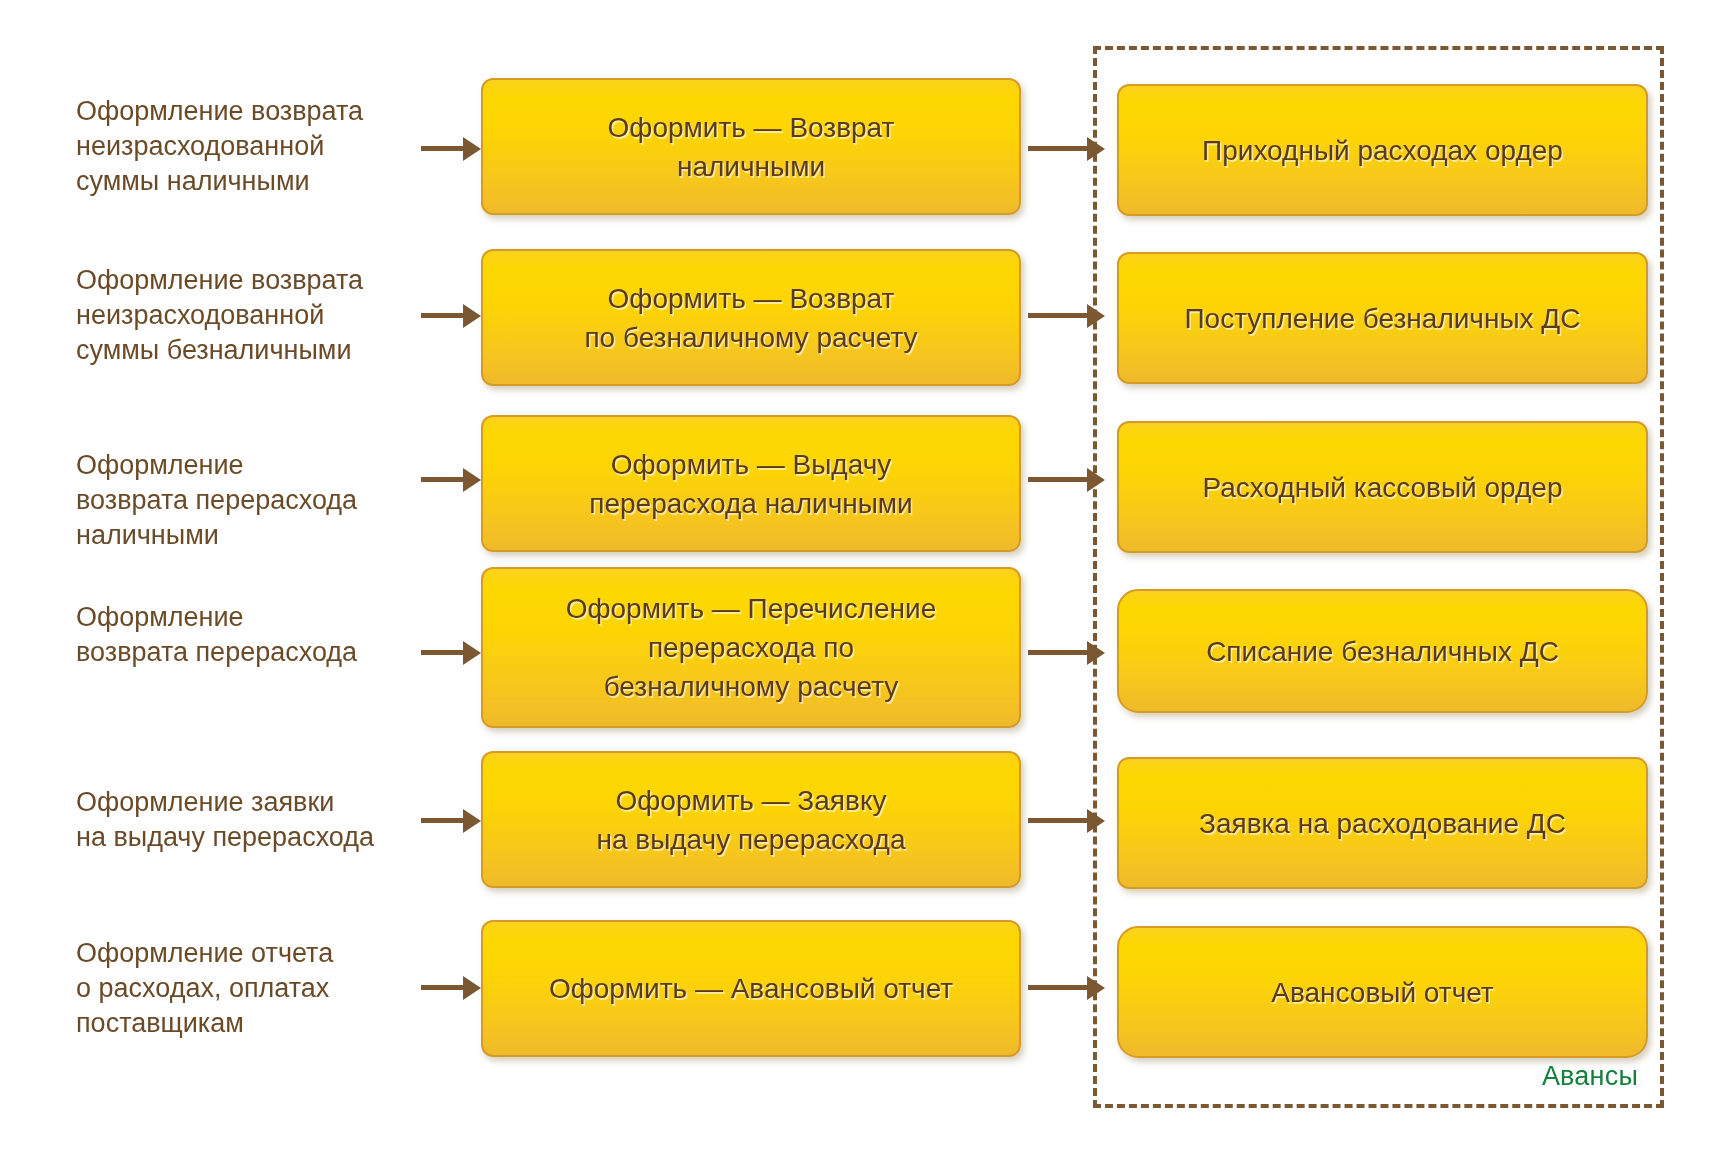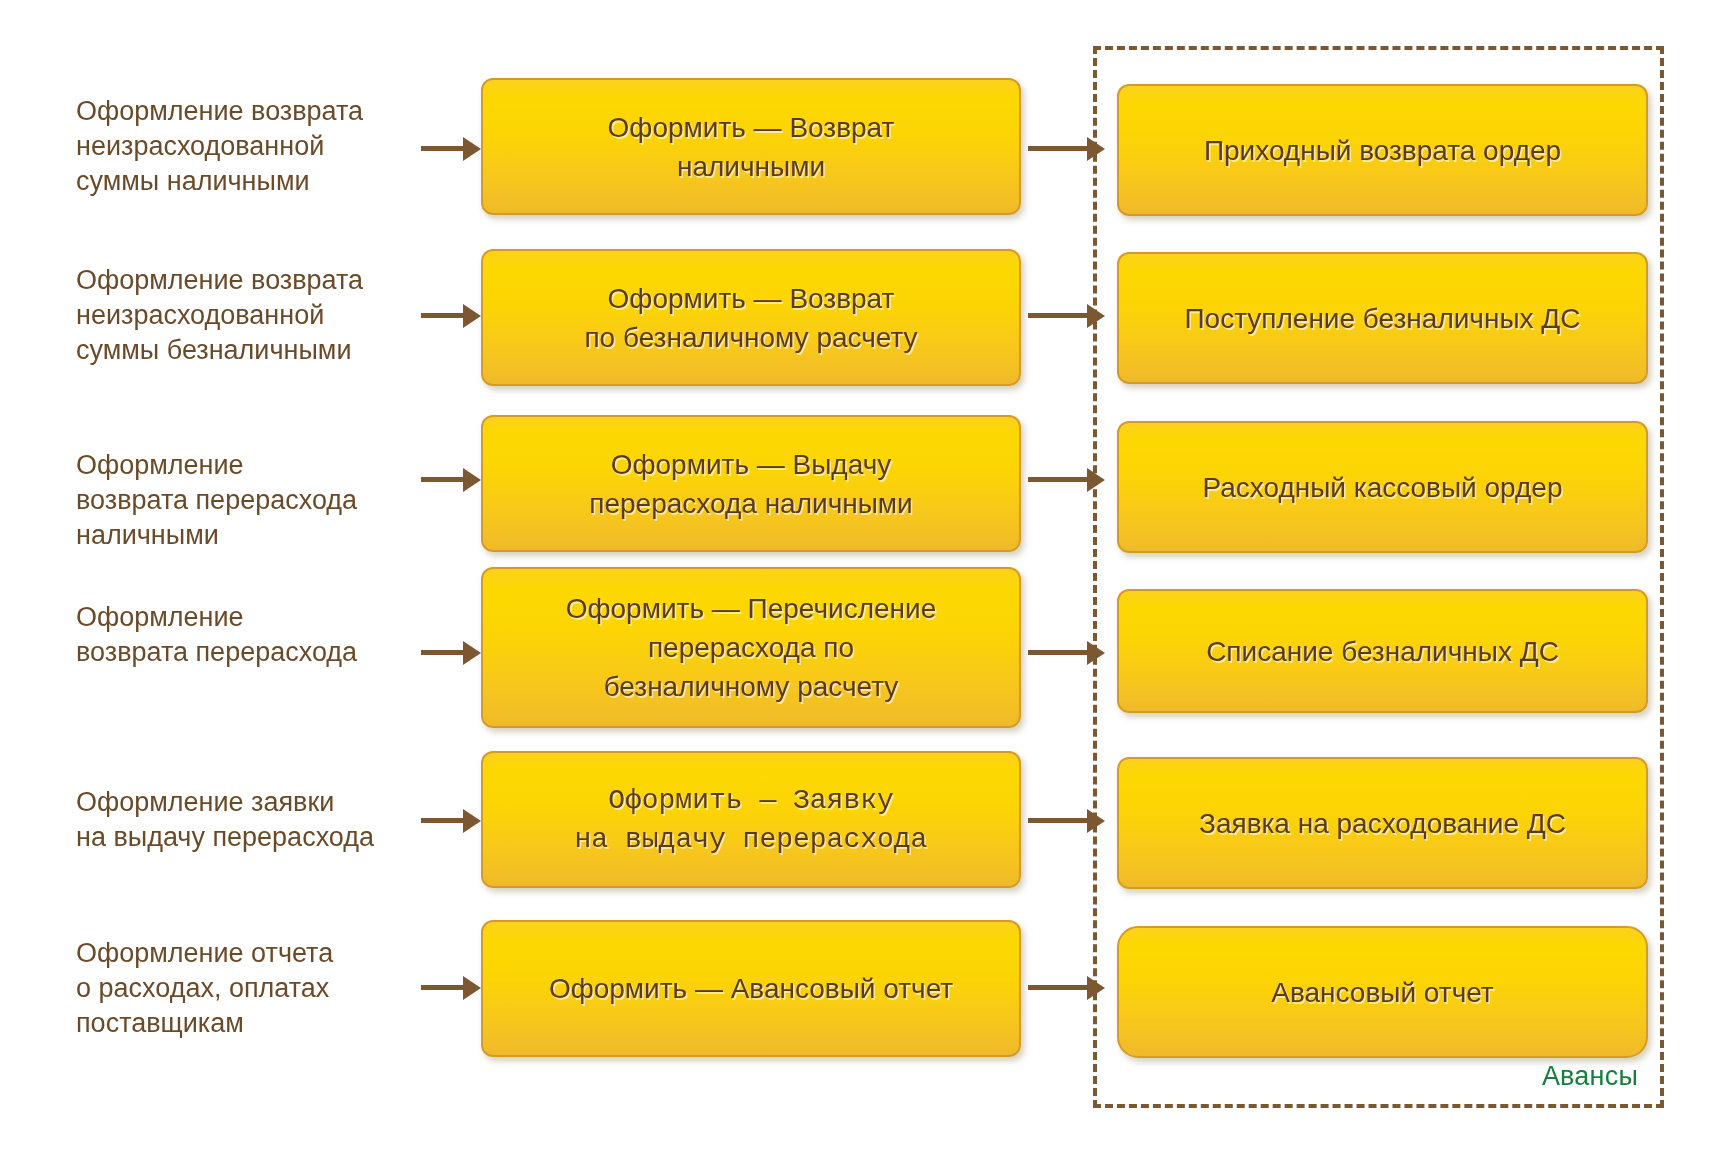--- a/index.html
+++ b/index.html
@@ -127,21 +127,21 @@
       <span class="ln">неизрасходованной</span>
       <span class="ln">суммы наличными</span>
     </div>
     <div class="arrow arrow-left" style="top:146px;"></div>
     <div class="ybox col-mid" style="top:78px;height:137px;">
       <span class="btext">Оформить — Возврат
 наличными</span>
     </div>
     <div class="arrow arrow-right" style="top:146px;"></div>
     <div class="ybox col-right" style="top:84px;height:132px;">
-      <span class="btext">Приходный возврата ордер</span>
+      <span class="btext">Приходный расходах ордер</span>
     </div>
   </div>
 
   <div class="row" style="top:0;">
     <div class="left-label" style="top:263px;">
       <span class="ln">Оформление возврата</span>
       <span class="ln">неизрасходованной</span>
       <span class="ln">суммы безналичными</span>
     </div>
     <div class="arrow arrow-left" style="top:313px;"></div>
@@ -177,32 +177,32 @@
       <span class="ln">Оформление</span>
       <span class="ln">возврата перерасхода</span>
     </div>
     <div class="arrow arrow-left" style="top:650px;"></div>
     <div class="ybox col-mid" style="top:567px;height:161px;">
       <span class="btext">Оформить — Перечисление
 перерасхода по
 безналичному расчету</span>
     </div>
     <div class="arrow arrow-right" style="top:650px;"></div>
-    <div class="ybox col-right" style="top:589px;height:124px;">
+    <div class="ybox col-right" style="top:589px;height:124px;border-radius:21px;">
       <span class="btext">Списание безналичных ДС</span>
     </div>
   </div>
 
   <div class="row" style="top:0;">
     <div class="left-label" style="top:785px;">
       <span class="ln">Оформление заявки</span>
       <span class="ln">на выдачу перерасхода</span>
     </div>
     <div class="arrow arrow-left" style="top:818px;"></div>
-    <div class="ybox col-mid" style="top:751px;height:137px;font-family:Liberation Mono, monospace;">
+    <div class="ybox col-mid" style="top:751px;height:137px;">
       <span class="btext">Оформить — Заявку
 на выдачу перерасхода</span>
     </div>
     <div class="arrow arrow-right" style="top:818px;"></div>
     <div class="ybox col-right" style="top:757px;height:132px;">
       <span class="btext">Заявка на расходование ДС</span>
     </div>
   </div>
 
   <div class="row" style="top:0;">

